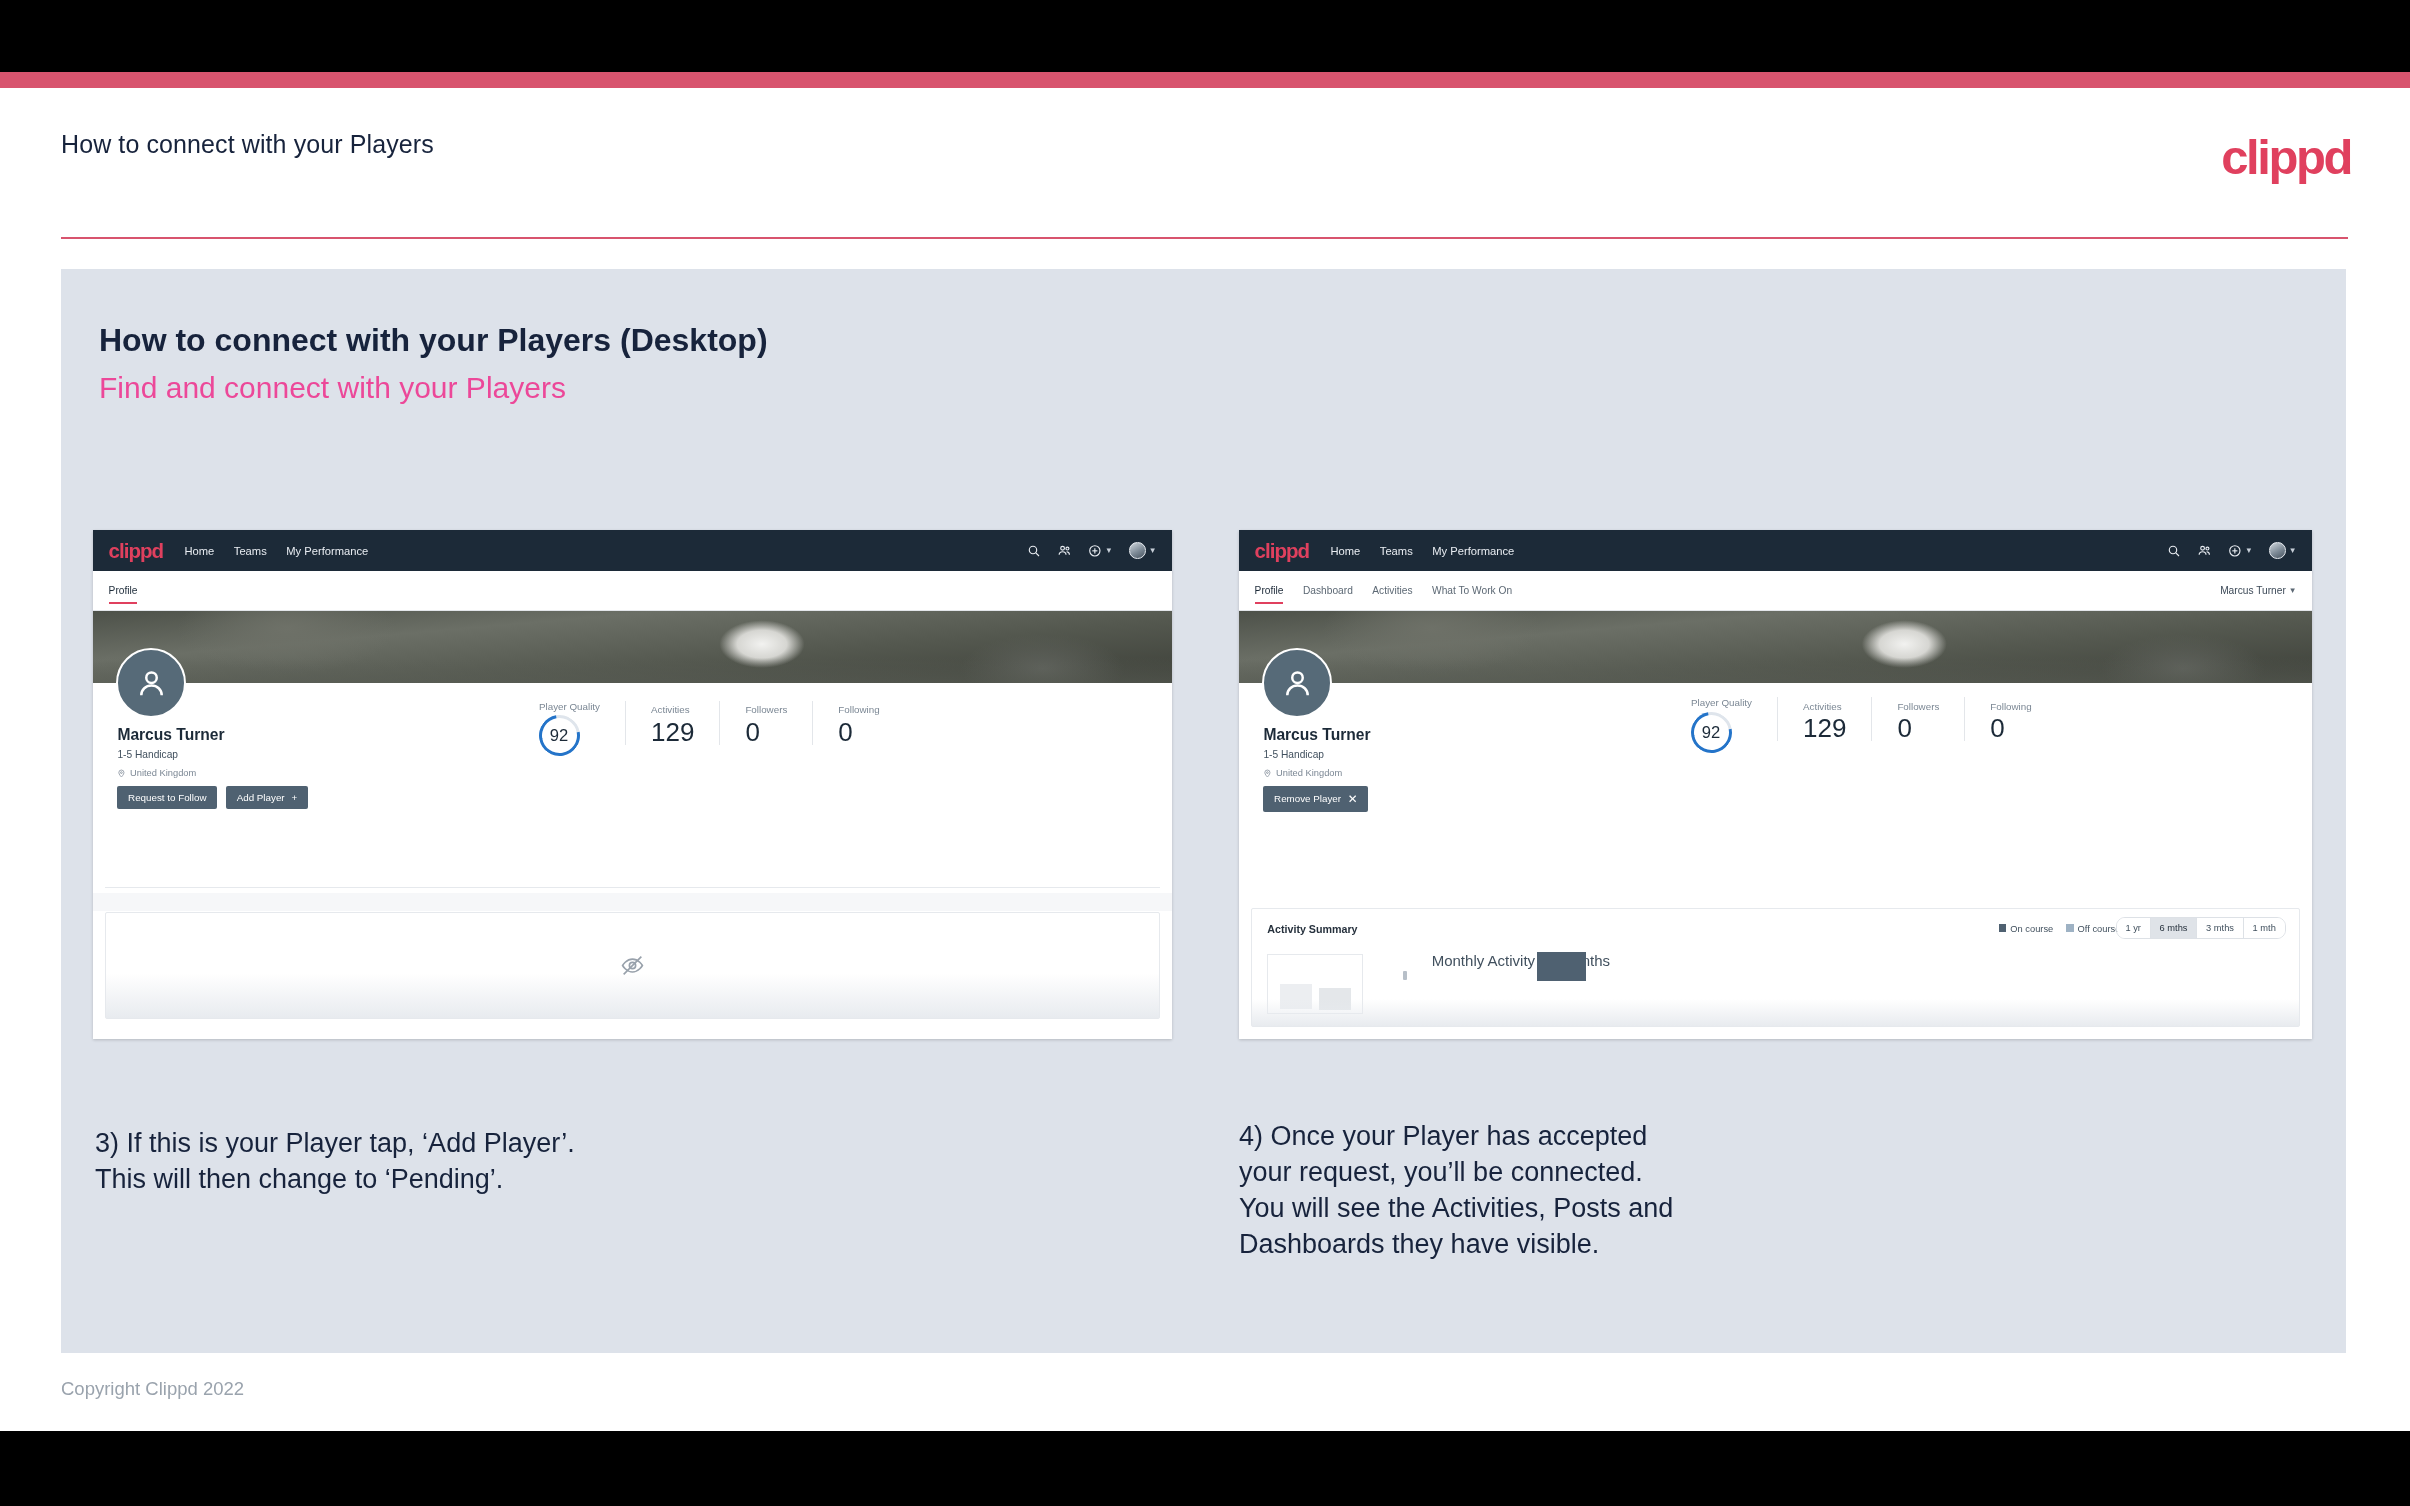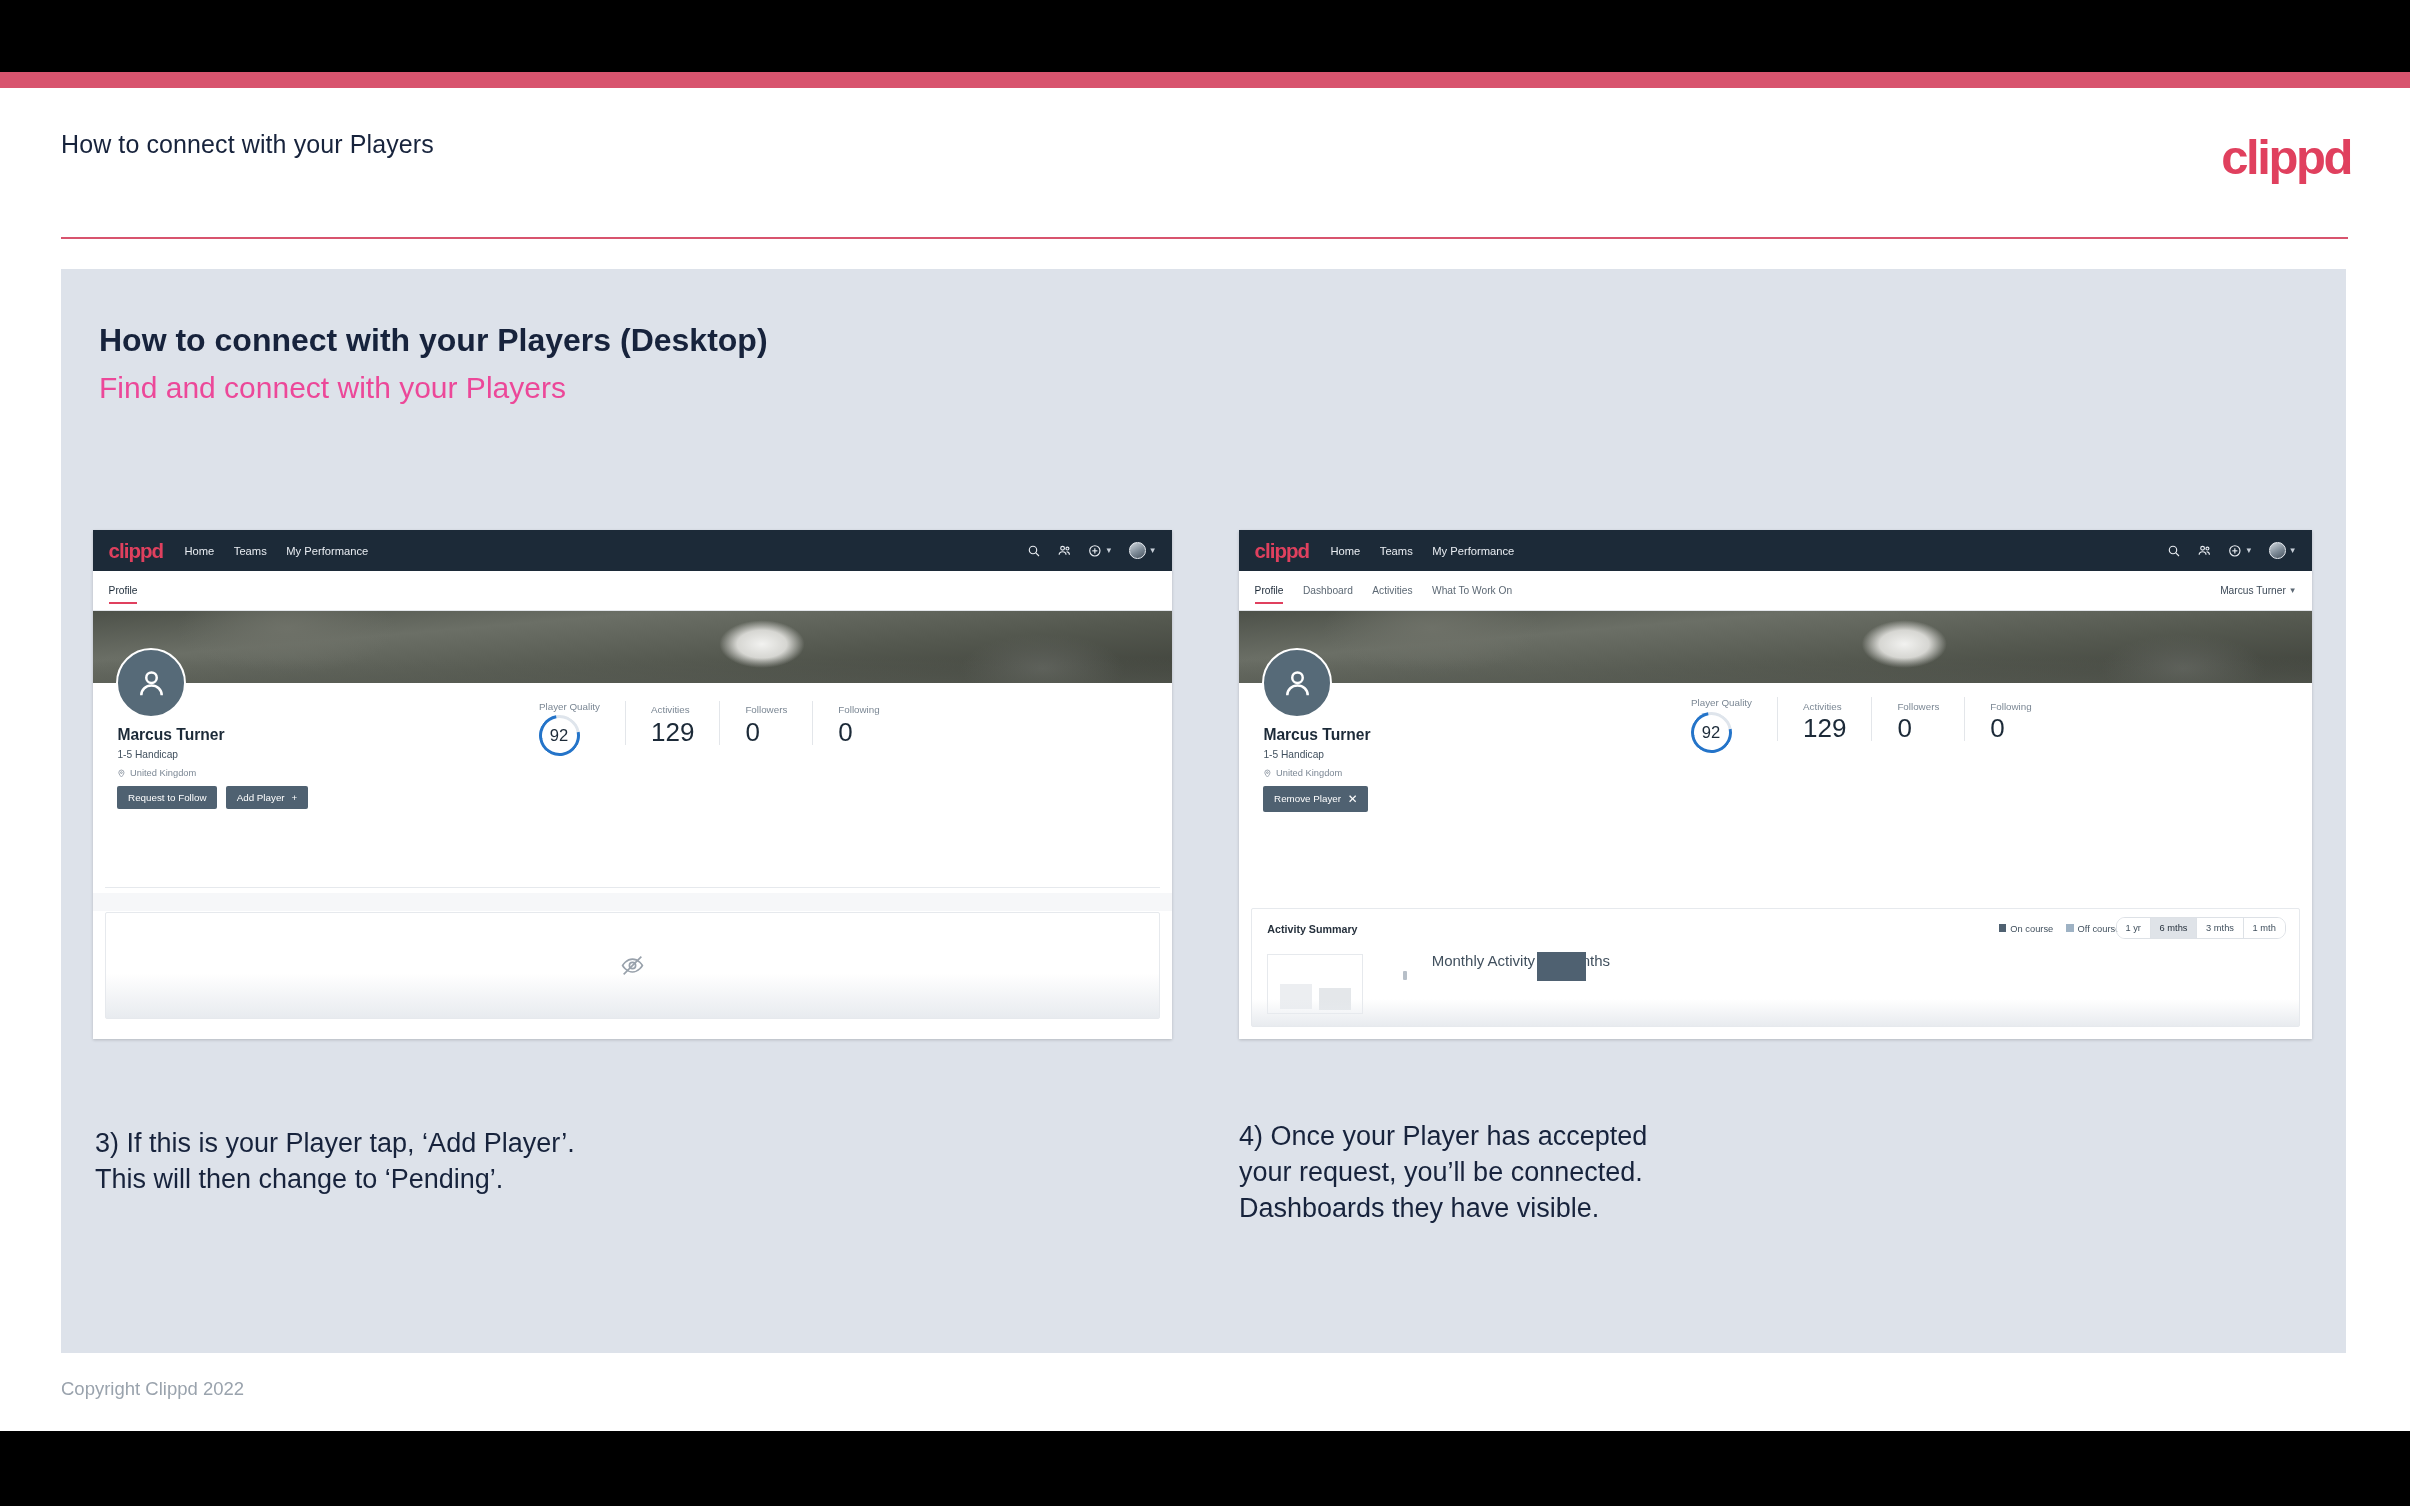--- a/index.html
+++ b/index.html
@@ -443,18 +443,19 @@
   </div>
 
   <div class="caption cap-left">
     <div>3) If this is your Player tap, ‘Add Player’.</div>
     <div>This will then change to ‘Pending’.</div>
   </div>
 
   <div class="caption cap-right">
     <div>4) Once your Player has accepted</div>
     <div>your request, you’ll be connected.</div>
+    <div>You will see the Activities, Posts and</div>
     <div>Dashboards they have visible.</div>
   </div>
 
   <div class="footer">Copyright Clippd 2022</div>
 </div>
 
 
 </body></html>

